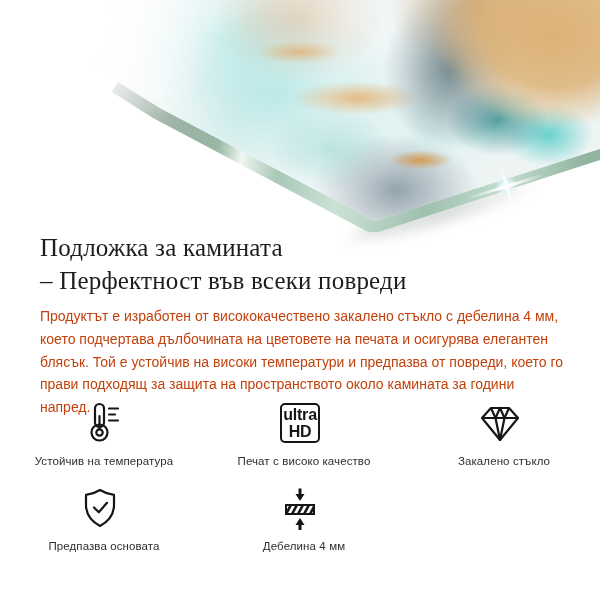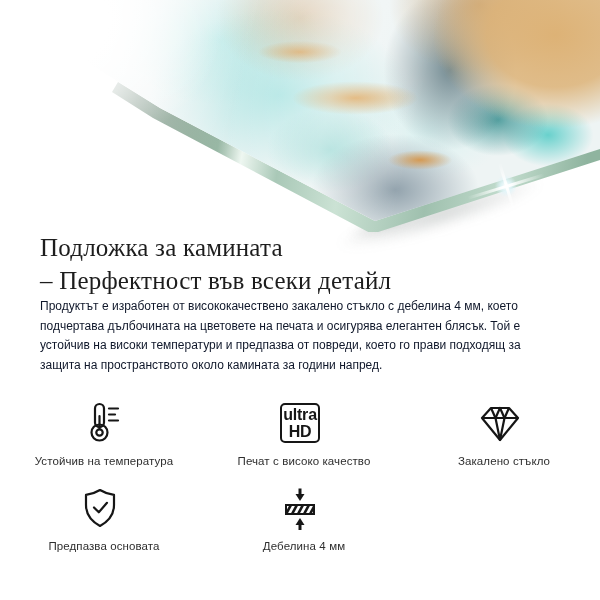--- a/index.html
+++ b/index.html
@@ -55,21 +55,21 @@
   .sparkle .ray-h { position:absolute; left:-40px; top:-1.5px; width:80px; height:3px; transform:rotate(-17deg);
     background:linear-gradient(90deg, rgba(255,255,255,0), rgba(255,255,255,.95) 44%, #ffffff 50%, rgba(255,255,255,.95) 56%, rgba(255,255,255,0)); }
   .sparkle .ray-v { position:absolute; left:-1.5px; top:-24px; width:3px; height:48px; transform:rotate(-17deg);
     background:linear-gradient(180deg, rgba(255,255,255,0), rgba(255,255,255,.95) 44%, #ffffff 50%, rgba(255,255,255,.95) 56%, rgba(255,255,255,0)); }
 
   
   .content { position:absolute; left:40px; top:232px; width:524px; }
   .title { font-family:"Liberation Serif",serif; font-weight:400; color:#1d1d1d;
     font-size:25px; line-height:1.3; letter-spacing:.2px; }
   .title span { display:block; }
-  .desc { margin-top:0; font-size:12px; line-height:1.63; color:#0f172a; }
+  .desc { margin-top:8px; font-size:14px; line-height:1.63; color:#c2410c; }
 
   
   .features { position:absolute; left:0; top:398px; width:600px;
     display:grid; grid-template-columns:repeat(3,1fr); row-gap:16px; }
   .feature { display:flex; flex-direction:column; align-items:center; }
   .icon-wrap { height:50px; display:flex; align-items:center; justify-content:center; }
   .feature-label { margin-top:7px; font-size:11.5px; color:#2e2e2e; letter-spacing:.1px;margin-left:8px; }
   .feature svg { display:block; }
 
   .hd-box { width:40px; height:40px; border:2.5px solid #161616; border-radius:5px;
@@ -93,21 +93,21 @@
     <div class="sparkle">
       <div class="glow"></div>
         <div class="ray-h"></div>
         <div class="ray-v"></div>
     </div>
   </div>
 
   <div class="content">
     <h1 class="title">
       <span>Подложка за камината</span>
-      <span>– Перфектност във всеки детайл</span>
+      <span>– Перфектност във всеки повреди</span>
     </h1>
     <p class="desc">Продуктът е изработен от висококачествено закалено стъкло с дебелина 4 мм, което подчертава дълбочината на цветовете на печата и осигурява елегантен блясък. Той е устойчив на високи температури и предпазва от повреди, което го прави подходящ за защита на пространството около камината за години напред.</p>
   </div>
 
   <div class="features">
 
     <div class="feature">
       <div class="icon-wrap">
         <svg width="46" height="46" viewBox="0 0 46 46" fill="none" stroke="#161616" stroke-width="2.2" stroke-linecap="round">
           <rect x="18" y="4" width="9" height="23" rx="4.5"></rect>

